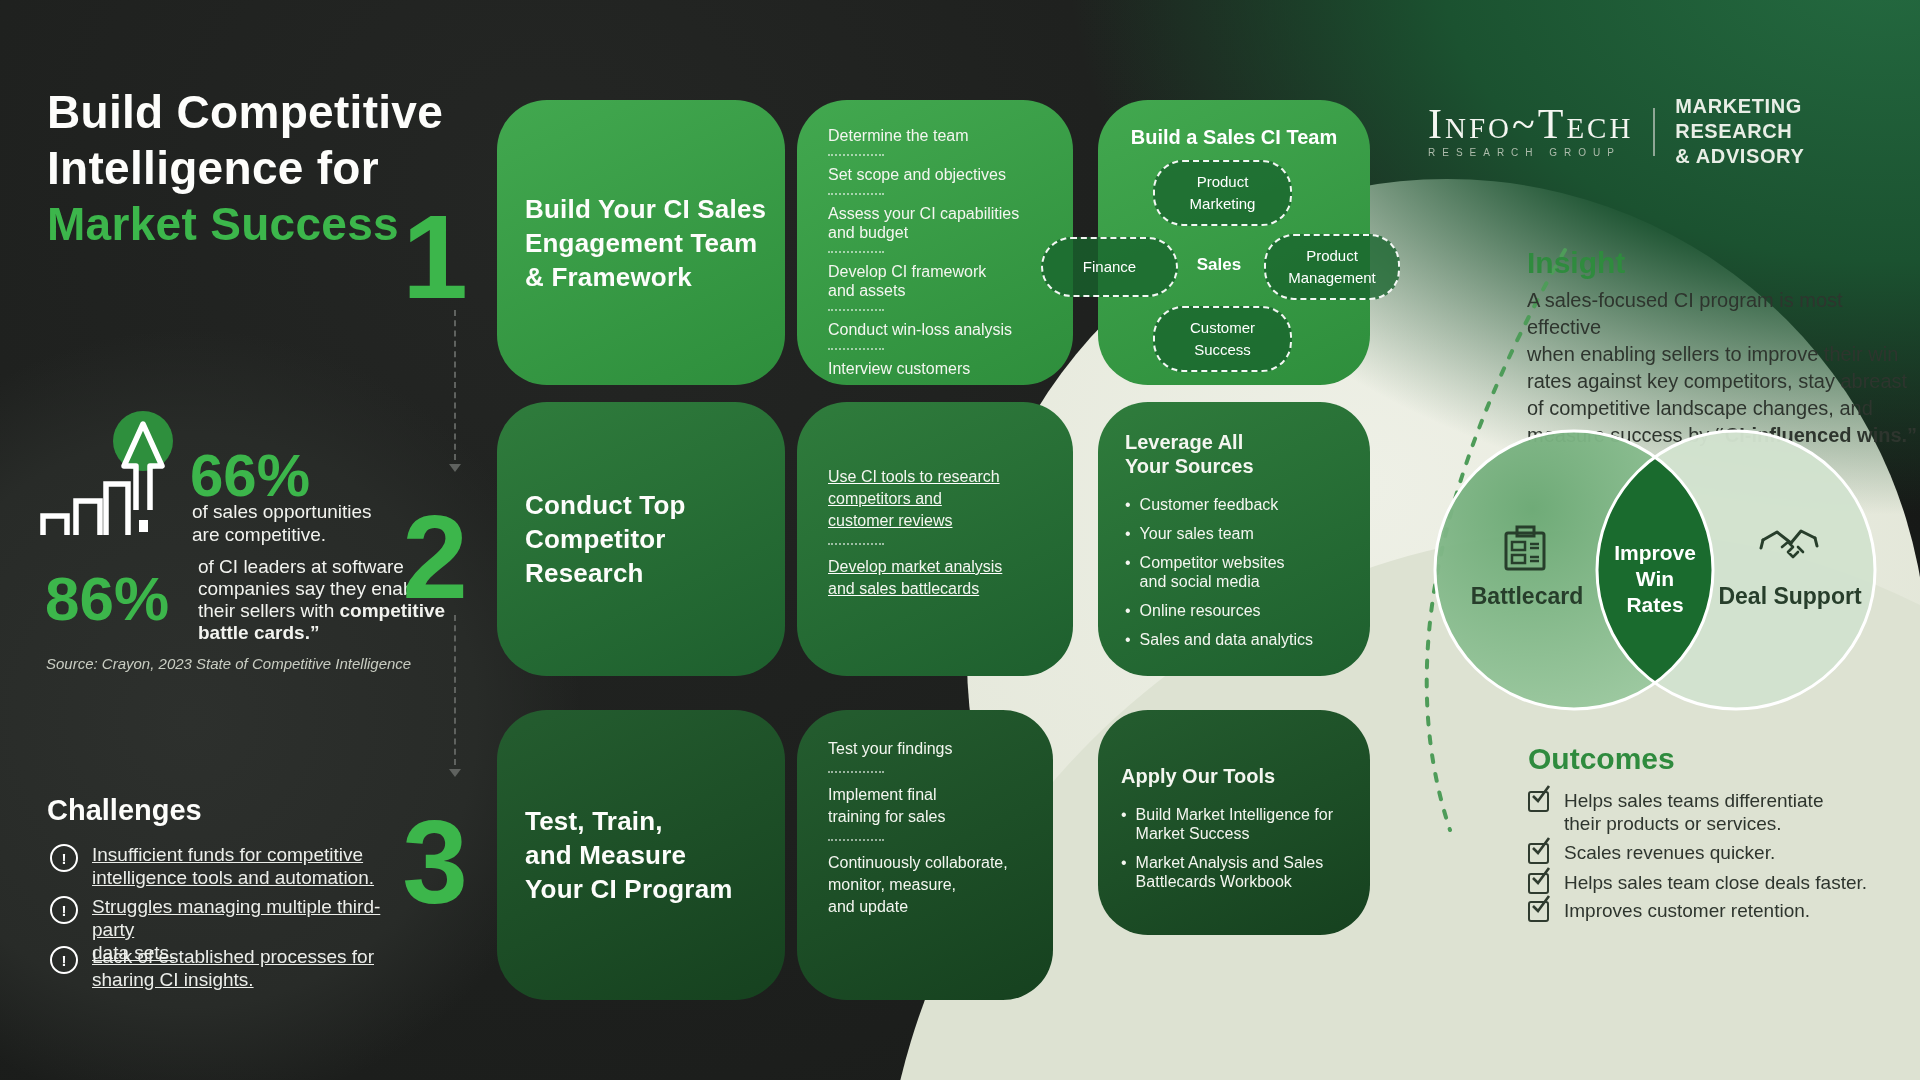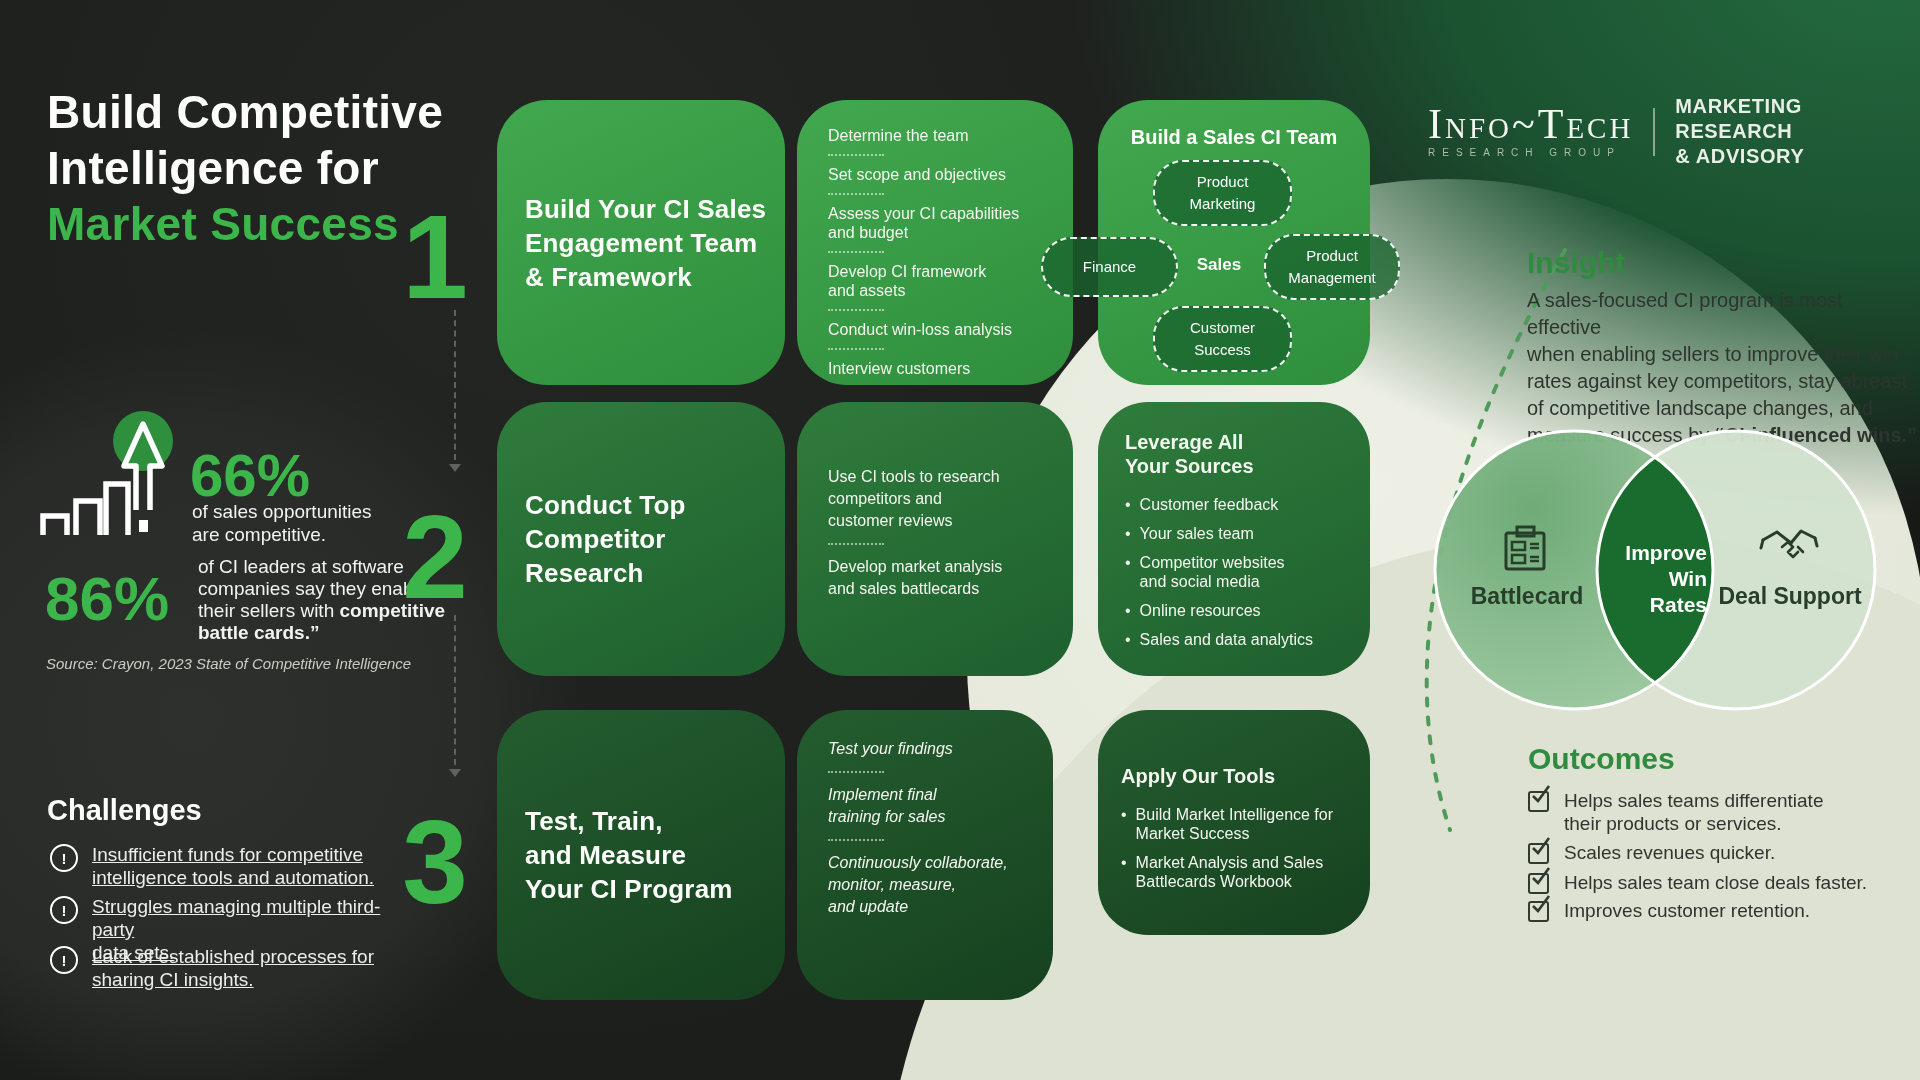--- a/index.html
+++ b/index.html
@@ -57,24 +57,24 @@
 
   
   .box{border-radius:50px;}
   .r1{background:linear-gradient(155deg,#42a84f 0%,#2e8e3c 100%);}
   .r2{background:linear-gradient(155deg,#2f7c3c 0%,#1e5f2e 100%);}
   .r3{background:linear-gradient(155deg,#245d2f 0%,#16411f 100%);}
   .b1a{left:497px;top:100px;width:288px;height:285px;}
   .b1b{left:797px;top:100px;width:276px;height:285px;}
   .b1c{left:1098px;top:100px;width:272px;height:285px;}
   .b2a{left:497px;top:402px;width:288px;height:274px;}
-  .b2b{left:797px;top:402px;width:276px;height:274px;}
+  .b2b{left:797px;top:402px;width:276px;height:274px;text-decoration:underline;}
   .b2c{left:1098px;top:402px;width:272px;height:274px;}
   .b3a{left:497px;top:710px;width:288px;height:290px;}
-  .b3b{left:797px;top:710px;width:256px;height:290px;font-style:italic;}
+  .b3b{left:797px;top:710px;width:256px;height:290px;}
   .b3c{left:1098px;top:710px;width:272px;height:225px;}
 
   .step-title{display:flex;align-items:center;height:100%;padding-left:28px;padding-right:8px;
     font-size:26px;line-height:34px;font-weight:bold;color:#fdfdfb;letter-spacing:.2px;}
   .list-col{padding:26px 0 0 31px;font-size:16px;line-height:19px;color:#f4f6f0;}
   .lc2{padding-top:64px;line-height:22px;}
   .lc3{padding-top:28px;line-height:22px;}
   .divider{width:56px;border-top:2px dotted rgba(255,255,255,.55);margin:9px 0;}
   .lc2 .divider,.lc3 .divider{margin:11px 0;}
 
@@ -97,21 +97,21 @@
   .tools{padding:54px 0 0 23px;}
   .bullets{margin-top:17px;font-size:16px;line-height:19px;}
   .bullet{display:flex;margin-bottom:10px;}
   .bullet .dot{margin-right:9px;}
 
   
   .insight-head{left:1527px;top:246px;font-size:30px;font-weight:bold;color:#2f8b3e;}
   .insight-text{left:1527px;top:287px;font-size:20px;line-height:27px;color:#2e352e;}
   .insight-text b{font-weight:bold;}
   .venn-label{font-size:23px;font-weight:bold;color:#273e2b;text-align:center;}
-  .venn-center{left:1603px;top:540px;width:104px;text-align:right;font-size:21px;line-height:26px;font-weight:bold;color:#fff;}
+  .venn-center{left:1603px;top:540px;width:104px;text-align:center;font-size:21px;line-height:26px;font-weight:bold;color:#fff;}
   .vl{left:1452px;top:583px;width:150px;}
   .vr{left:1715px;top:583px;width:150px;}
   .vicon-l{left:1501px;top:524px;} .vicon-r{left:1758px;top:524px;}
   .out-head{left:1528px;top:742px;font-size:30px;font-weight:bold;color:#2f8b3e;}
   .check-row{left:1528px;display:flex;gap:15px;color:#2e352e;font-size:19px;line-height:23px;width:400px;}
   .checkbox{width:17px;height:17px;border:2.5px solid #2f3b2f;border-radius:3px;flex:none;position:relative;margin-top:2px;}
   .checkbox svg{position:absolute;left:1px;top:-6px;overflow:visible;}
   .o1{top:789px;} .o2{top:841px;} .o3{top:871px;} .o4{top:899px;}
 </style>
 </head>

